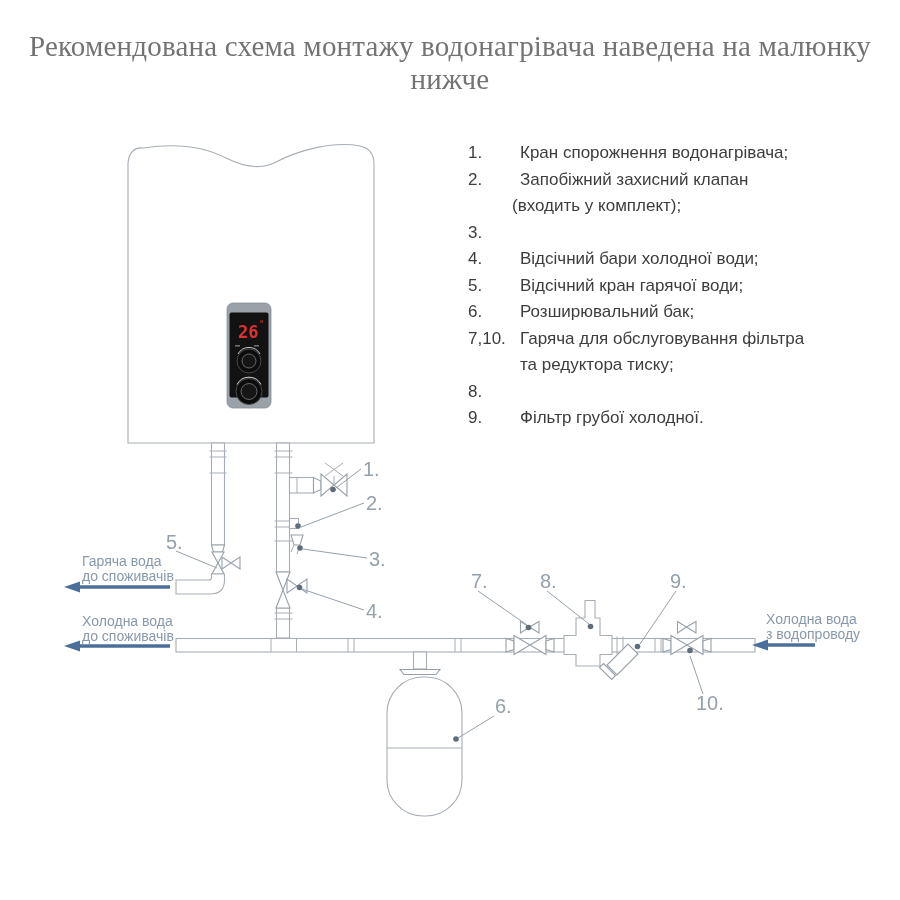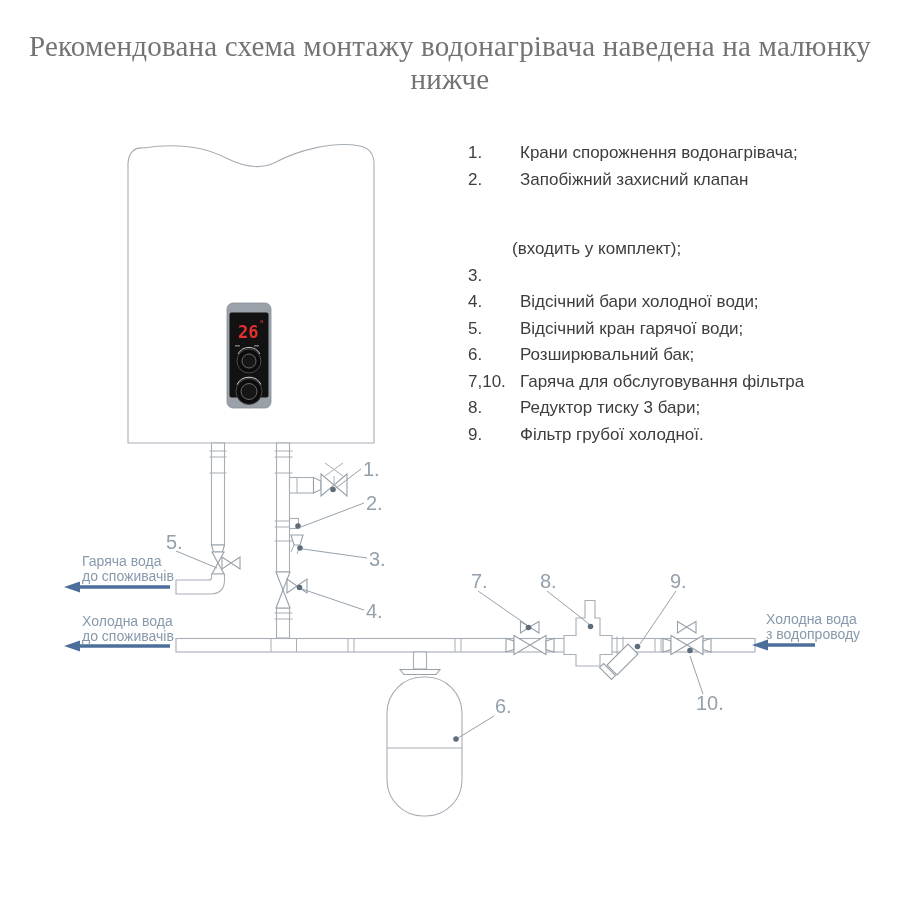--- a/index.html
+++ b/index.html
@@ -7,21 +7,21 @@
         font-family:"Liberation Sans",sans-serif;}
   .title{position:absolute;top:30px;left:0;width:100%;text-align:center;margin:0;
          font-family:"Liberation Serif",serif;font-size:29px;font-weight:500;color:#737373;
          letter-spacing:.2px;}
   .legend{position:absolute;left:468px;top:140px;width:410px;color:#3d3d3d;
           font-size:17px;line-height:26.5px;}
   .legend .row{display:flex;align-items:flex-start;}
   .legend .num{flex:0 0 52px;}
   .legend .txt{flex:1;}
   .legend .cont{display:block;}
-  .legend .cont.neg{margin-left:-8px;margin-top:43px;}
+  .legend .cont.neg{margin-left:-8px;}
   .diagram-svg{position:absolute;left:0;top:0;}
   .p{fill:#ffffff;stroke:#a7aeb5;stroke-width:1.1;}
   .tk{stroke:#a7aeb5;stroke-width:1;fill:none;}
   .v{fill:#ffffff;stroke:#97a1aa;stroke-width:1.1;}
   .ld{stroke:#95a1ac;stroke-width:1;fill:none;}
   .dot{fill:#5f6c79;}
   .co{fill:#94a0ab;font-size:20px;font-family:"Liberation Sans",sans-serif;}
   .lb{fill:#8799ab;font-size:14px;font-family:"Liberation Sans",sans-serif;}
   .ar{stroke:#4b6f9a;stroke-width:3.5;fill:none;}
   .ah{fill:#4b6f9a;stroke:none;}
@@ -30,21 +30,21 @@
 </head>
 <body>
 
 <div class="page">
 
   <h1 class="title">Рекомендована схема монтажу водонагрівача наведена на малюнку нижче</h1>
 
   <div class="legend">
     <div class="row">
       <span class="num">1.</span>
-      <div class="txt"><span>Крани спорожнення водонагрівача;</span></div>
+      <div class="txt"><span>Кран спорожнення водонагрівача;</span></div>
     </div>
     <div class="row">
       <span class="num">2.</span>
       <div class="txt">
         <span>Запобіжний захисний клапан</span>
         <span class="cont neg">(входить у комплект);</span>
       </div>
     </div>
     <div class="row">
       <span class="num">3.</span>
@@ -58,25 +58,25 @@
       <div class="txt"><span>Відсічний кран гарячої води;</span></div>
     </div>
     <div class="row">
       <span class="num">6.</span>
       <div class="txt"><span>Розширювальний бак;</span></div>
     </div>
     <div class="row">
       <span class="num">7,10.</span>
       <div class="txt">
         <span>Гаряча для обслуговування фільтра</span>
+        <span class="cont">та редуктора тиску;</span>
       </div>
     </div>
     <div class="row">
       <span class="num">8.</span>
-      <div class="txt"><span>Редуктор тиску 3 бари;</span></div>
     </div>
     <div class="row">
       <span class="num">9.</span>
       <div class="txt"><span>Фільтр грубої холодної.</span></div>
     </div>
   </div>
 
   <svg class="diagram-svg" width="900" height="900" viewBox="0 0 900 900">
 
     <g>

